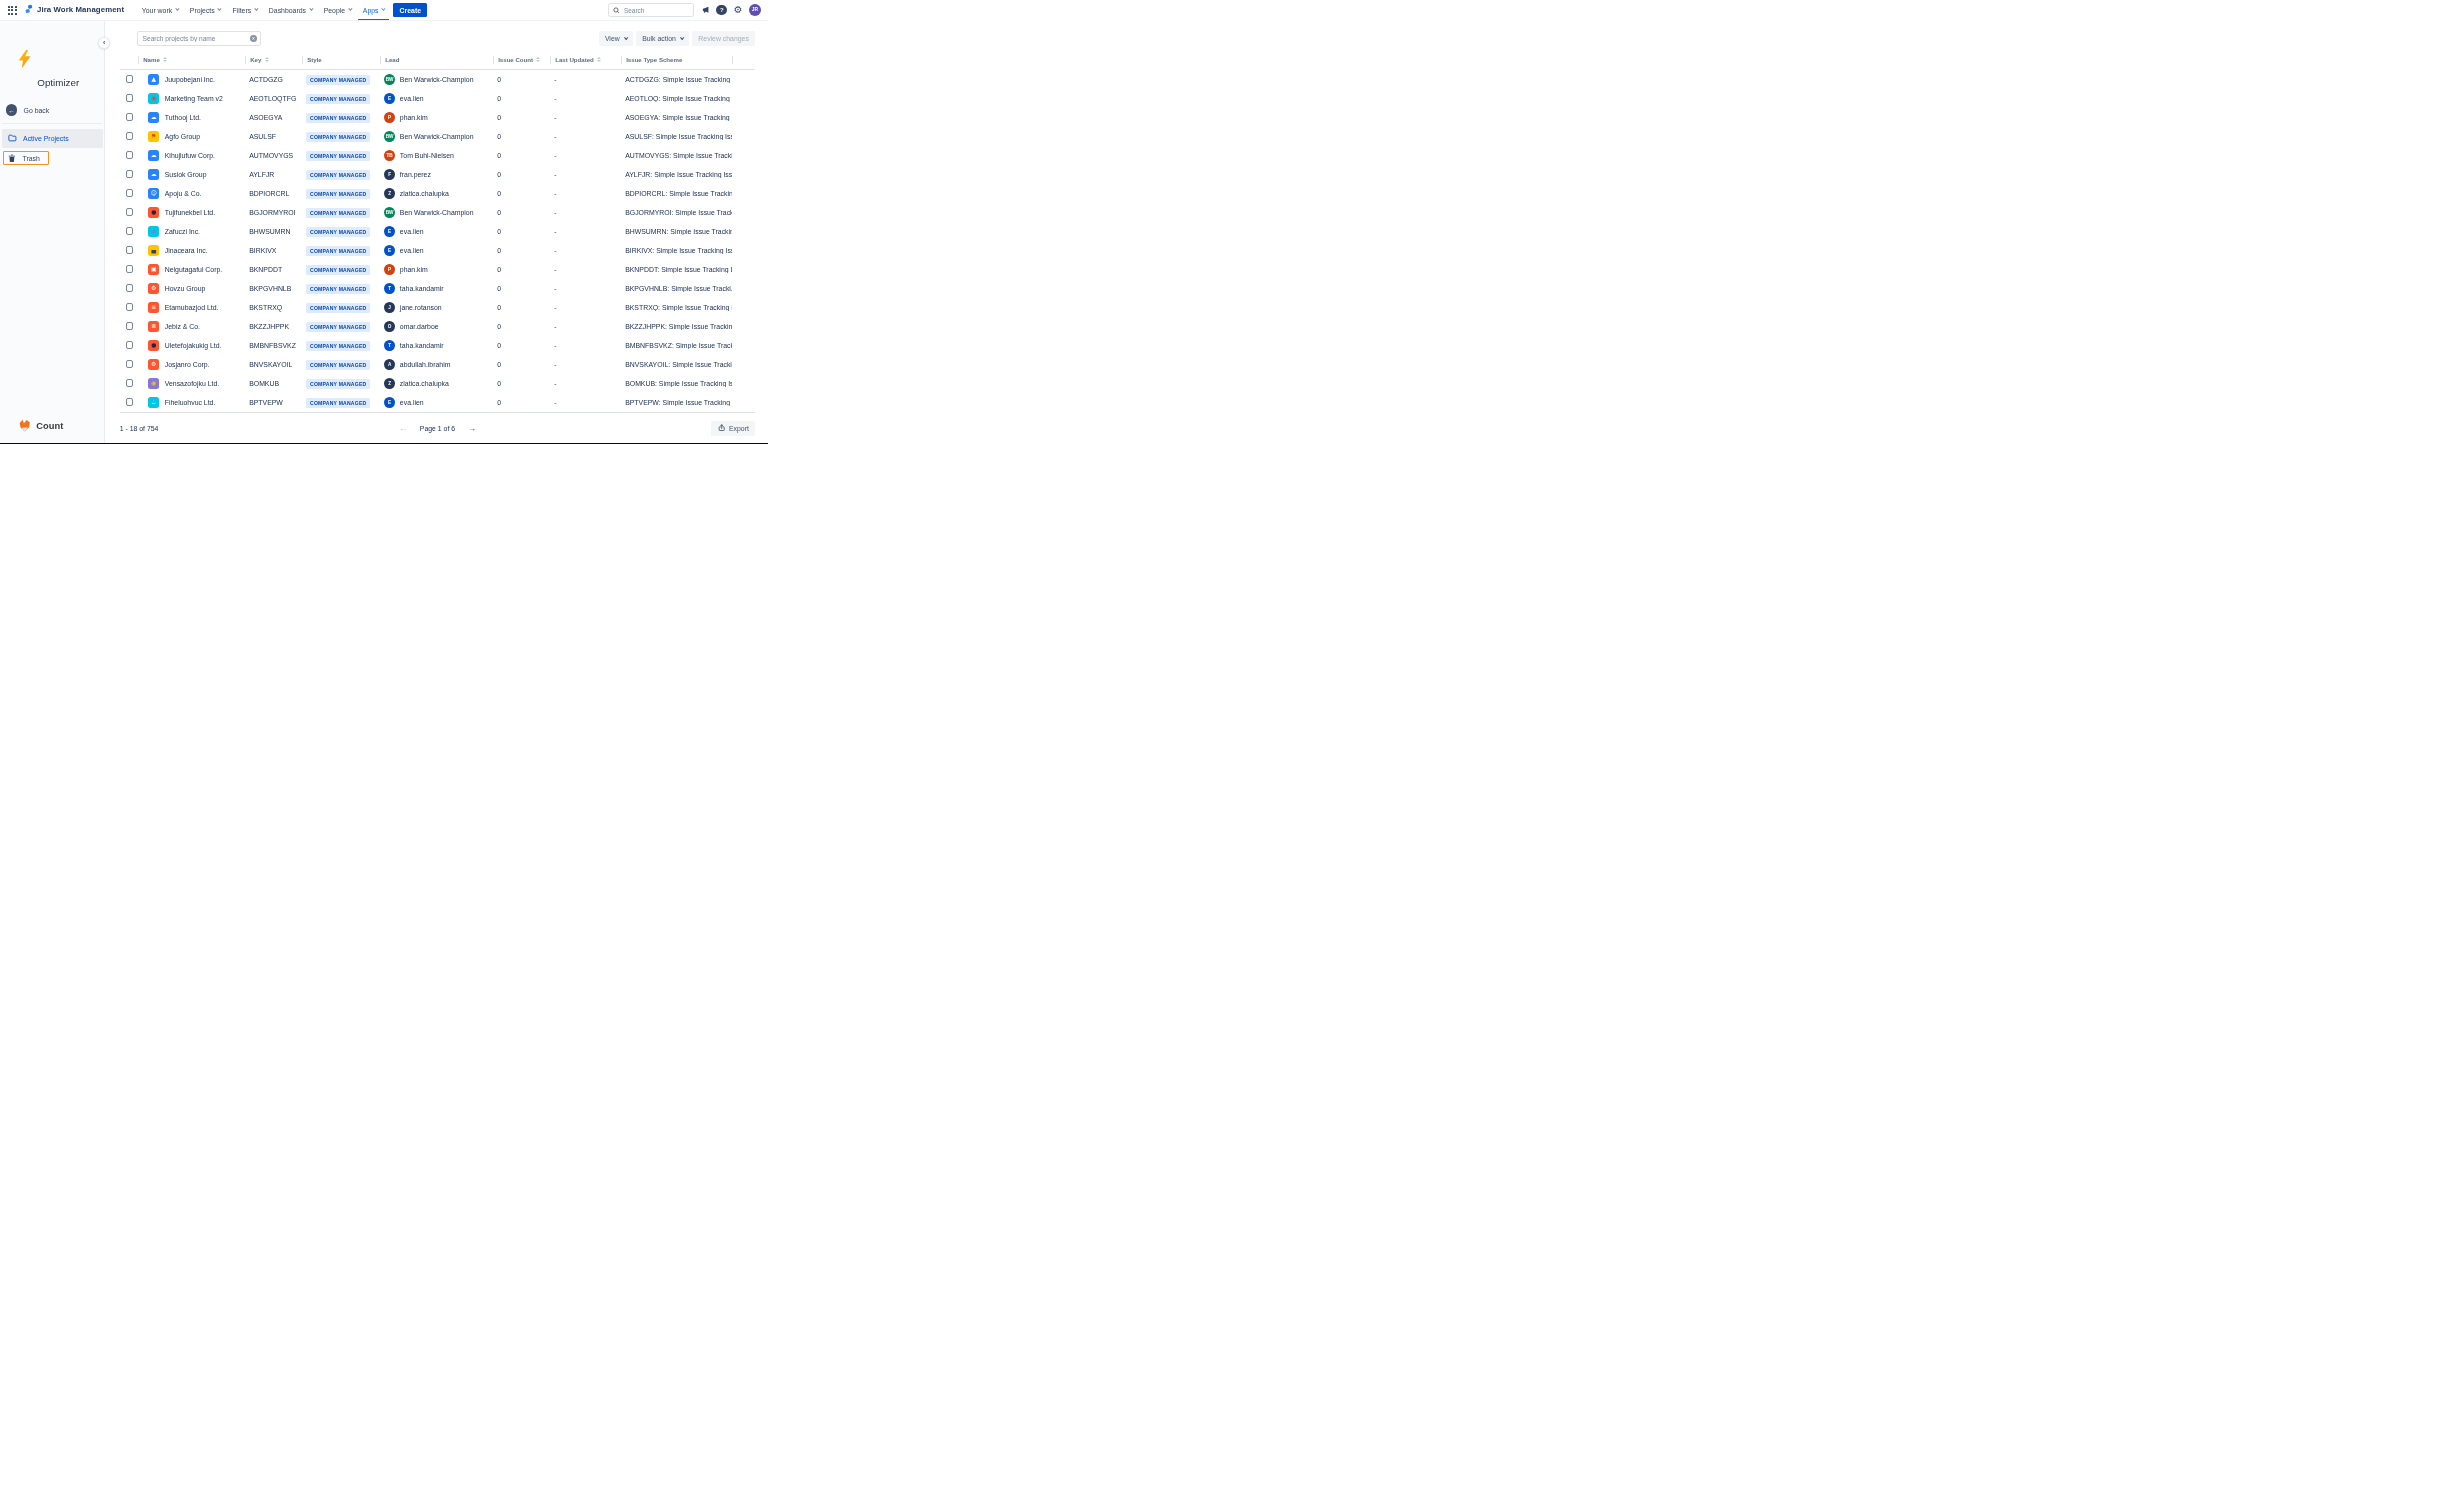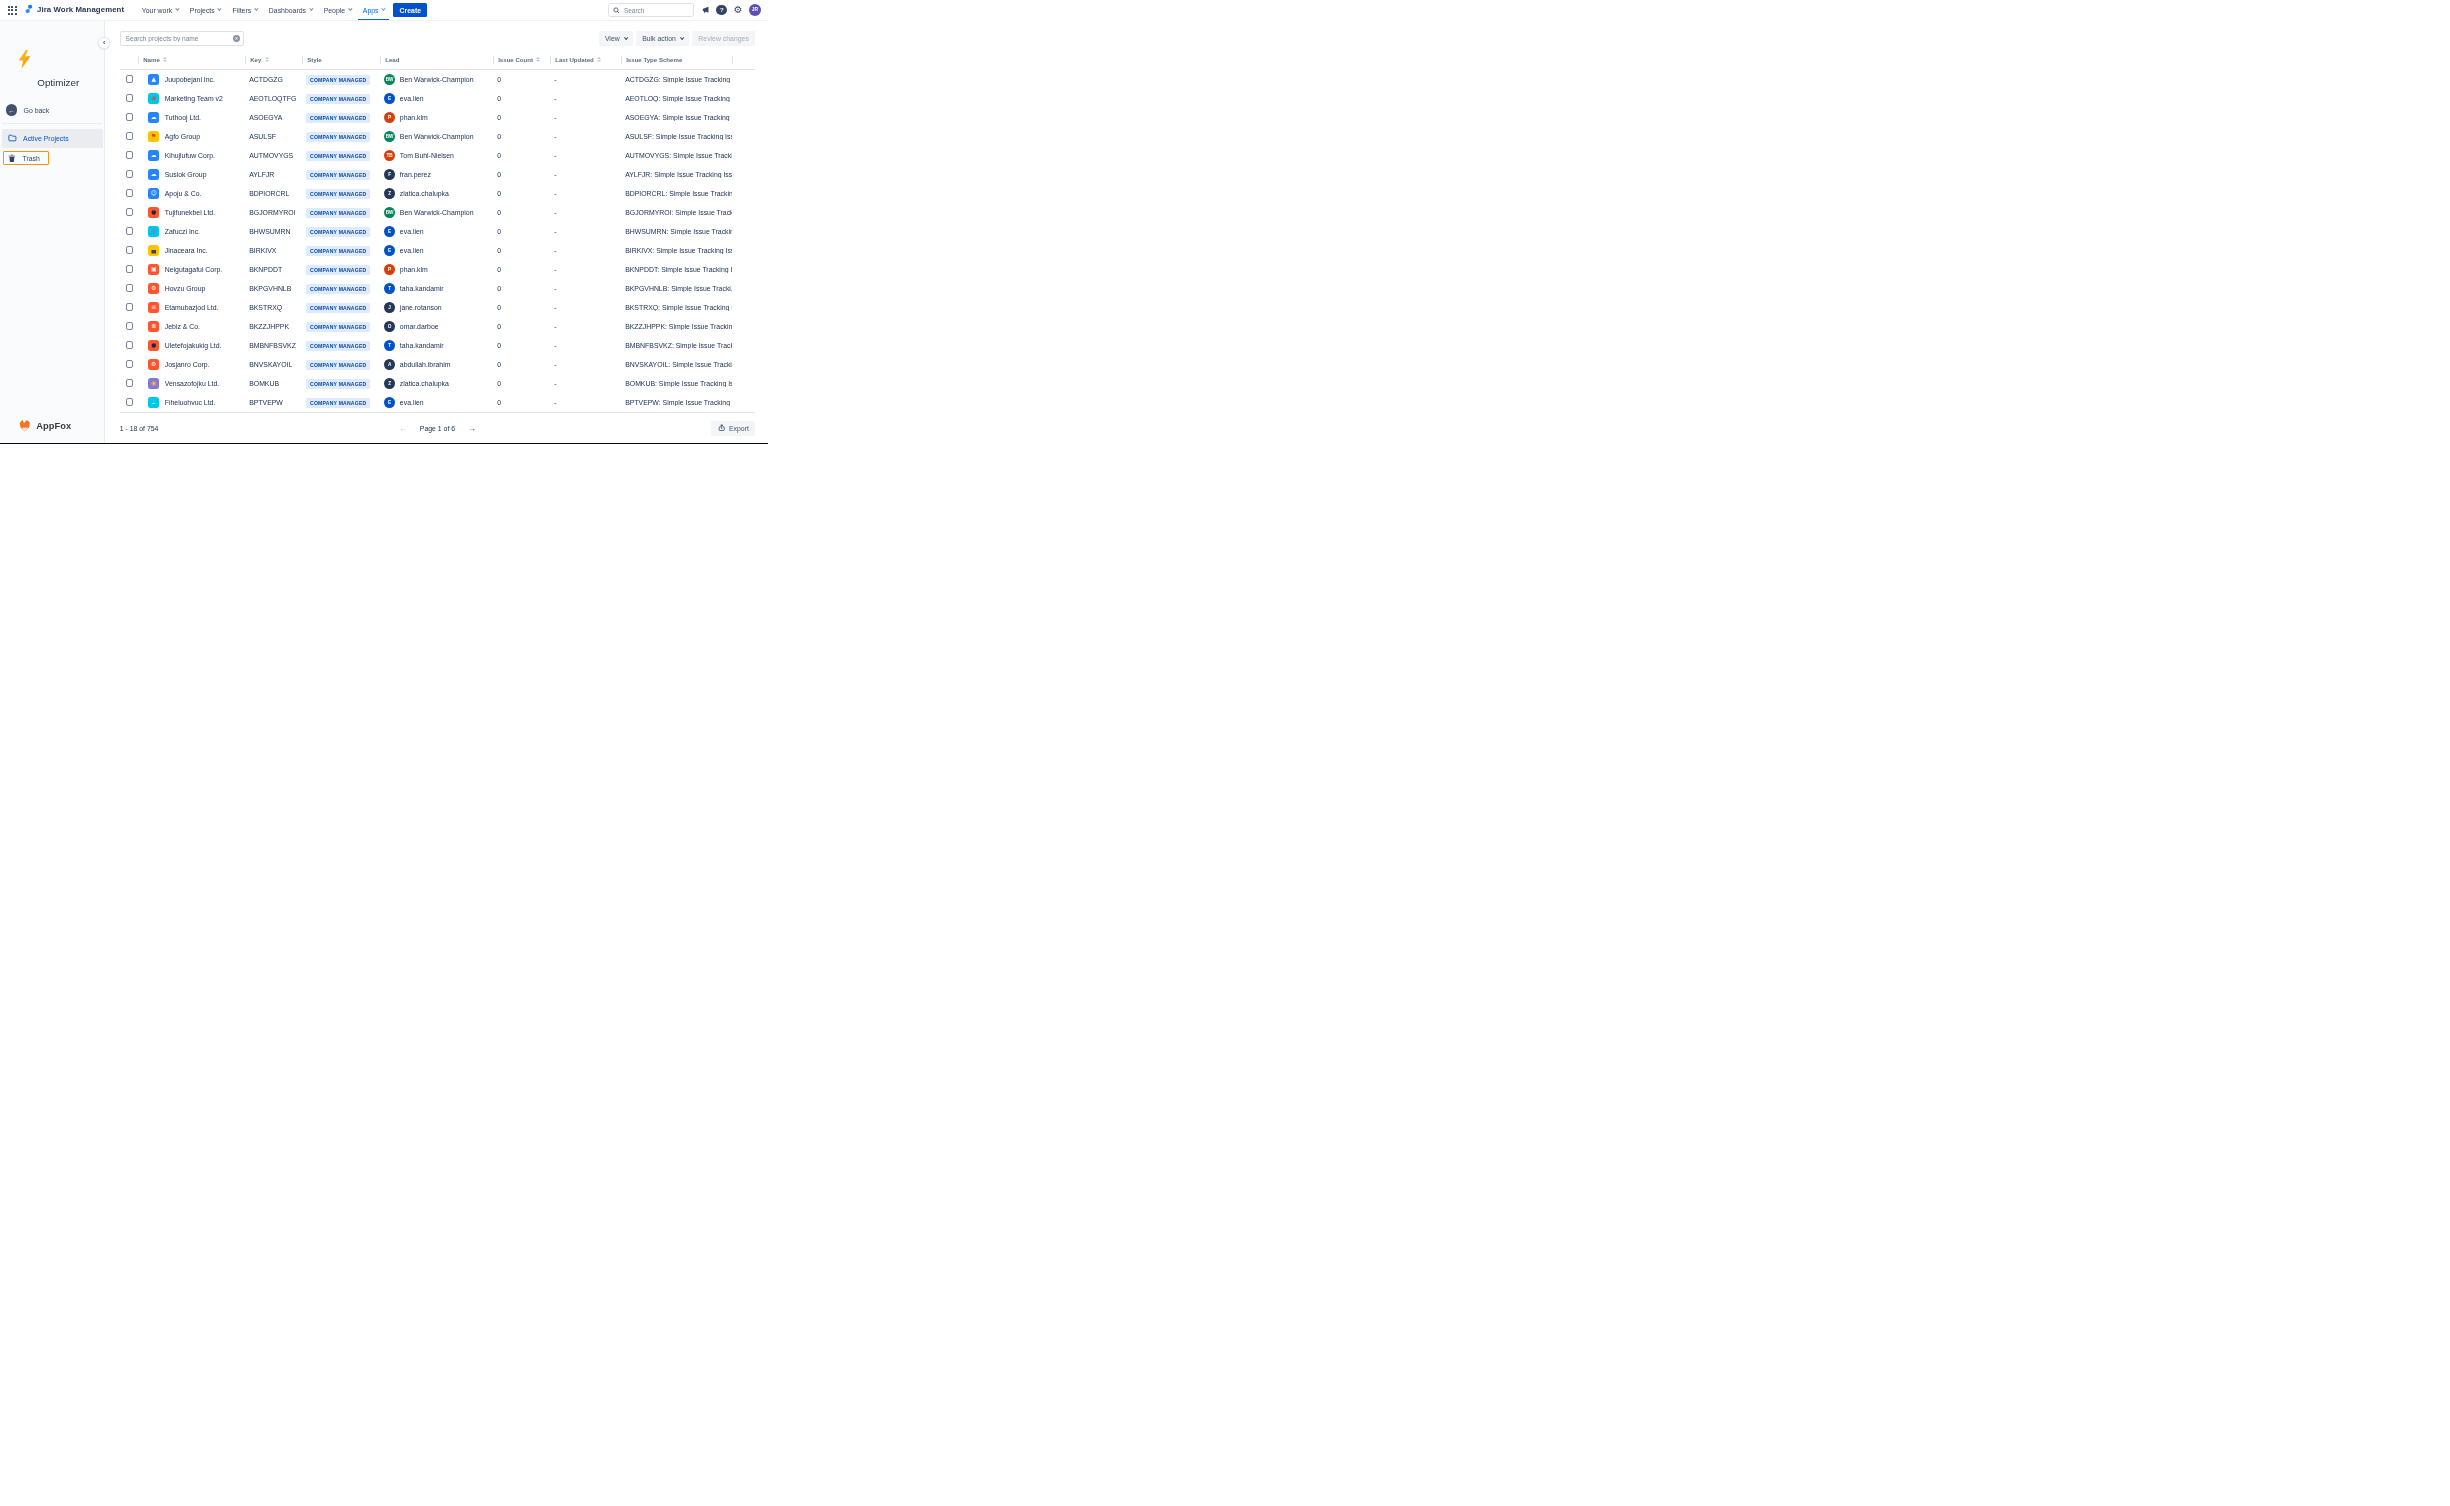--- a/index.html
+++ b/index.html
@@ -56,21 +56,21 @@
   .side-item.selected { background:#EBECF0; color:#0052CC; font-weight:500; padding:4.9px 0 4.9px 6.4px;
     margin:0 1.5px; border-radius:1.5px; }
   .trash-wrap { border:1.5px solid #F5921B; border-radius:1px; margin:3.4px 0 0 3.4px; width:max-content;
     padding:1.5px 7.8px 1.5px 3.4px; display:flex; align-items:center; gap:6.9px; font-size:6.9px; color:#344563; cursor:pointer; }
   .side-spacer { flex:1; }
   .appfox { display:flex; align-items:center; gap:3.9px; margin:0 0 8.8px 17.6px; }
   .appfox-name { font-size:9.3px; font-weight:700; color:#3B3B3B; letter-spacing:0.1px; }
 
   
   .main { flex:1; display:flex; flex-direction:column; padding:9.8px 13.7px 0 14.7px; background:#fff; }
-  .toolbar { display:flex; align-items:center; }
+  .toolbar { display:flex; align-items:center;margin-left:17px; }
   .proj-search { position:relative; }
   .proj-search input { width:124px; height:14.7px; border:1px solid #DFE1E6; border-radius:2px;
     padding:0 14.7px 0 4.9px; font-size:6.6px; color:#172B4D; outline:none; }
   .proj-search input::placeholder { color:#7A869A; }
   .clear-x { position:absolute; right:3.9px; top:3.9px; width:6.9px; height:6.9px; border-radius:50%;
     background:#8993A4; color:#fff; font-size:4.4px; font-weight:700; display:flex; align-items:center;
     justify-content:center; cursor:pointer; }
   .toolbar-right { margin-left:auto; display:flex; gap:2.9px; }
   .tbtn { height:15px; background:#F4F5F7; border:none; border-radius:1.5px; padding:0 6.4px;
     font-size:6.9px; font-weight:500; color:#42526E; display:flex; align-items:center; gap:3.9px; cursor:pointer;
@@ -237,21 +237,21 @@
       <span>Trash</span>
     </div>
     <div class="side-spacer"></div>
     <div class="appfox">
       <span>
         <svg width="14.7" height="13.7" viewBox="0 0 26 24">
           <polygon points="3,7 8,1 10.5,7.5 15.5,1.5 21,6 19.5,15 12,22 4.5,15" fill="#F5731E"></polygon>
           <polygon points="12,22 6.5,15.5 18,15 " fill="#E8E8E8"></polygon>
         </svg>
       </span>
-      <span class="appfox-name">AppFox</span>
+      <span class="appfox-name">Count</span>
     </div>
   </aside>
 
   <main class="main">
     <div class="toolbar">
       <div class="proj-search">
         <input type="text" placeholder="Search projects by name" style="">
         <span class="clear-x">✕</span>
       </div>
       <div class="toolbar-right">

